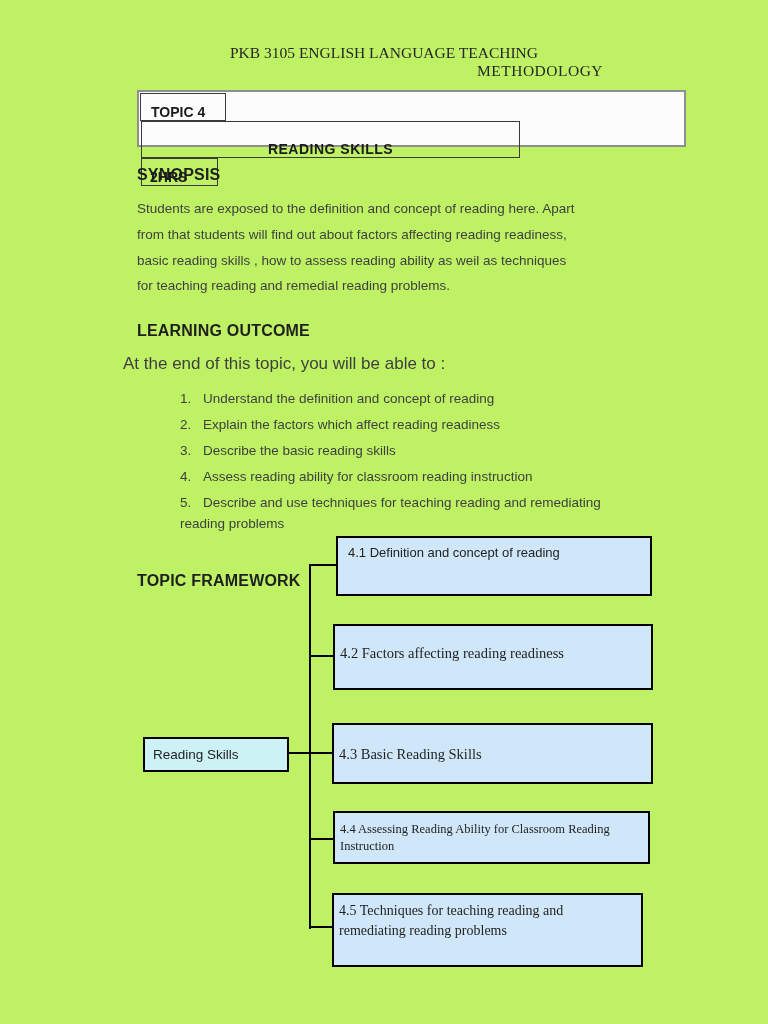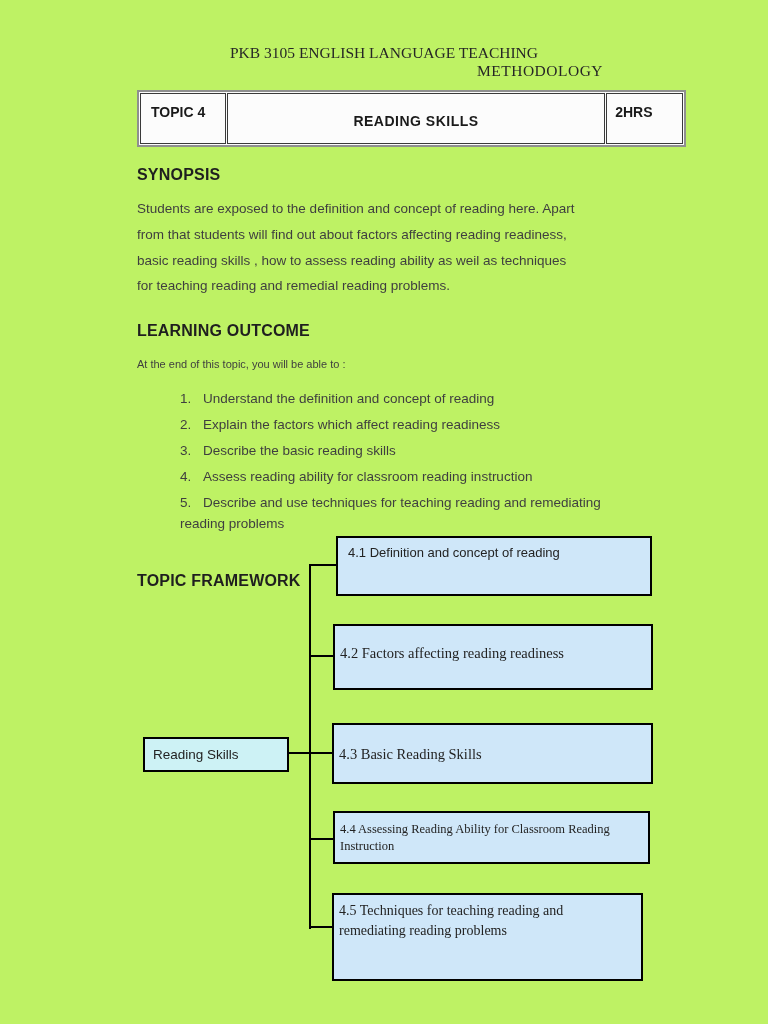--- a/index.html
+++ b/index.html
@@ -32,20 +32,21 @@
     font-size:15.5px;line-height:18px;color:#262626;letter-spacing:0.5px;
   }
   
   .topic-table{
     position:absolute;top:90px;left:137px;width:549px;height:57px;
     border:2px solid #8f8f8f;
     box-sizing:border-box;
     display:flex;
     background:#fcfcfc;
     padding:1px;
+    flex-direction:column;
   }
   .topic-table .cell{
     border:1px solid #3a3a3a;
     box-sizing:border-box;
     font-weight:bold;font-size:14px;color:#1a1a1a;
   }
   .cell.c1{width:86px;padding:10px 0 0 10px;}
   .cell.c2{width:379px;margin-left:1px;text-align:center;padding-top:19px;letter-spacing:0.5px;}
   .cell.c3{width:77px;margin-left:1px;padding:10px 0 0 8px;}
   
@@ -54,22 +55,22 @@
     font-weight:bold;font-size:16px;color:#1f1f1f;letter-spacing:0.2px;
   }
   .h-syn{top:166px;}
   .h-lo{top:322px;}
   .h-tf{top:572px;}
   .para{
     position:absolute;top:196px;left:137px;width:560px;
     font-size:13.5px;line-height:25.8px;color:#3f3f3f;
   }
   .intro{
-    position:absolute;top:351px;left:137px;width:560px;
-    font-size:11px;line-height:26px;color:#3f3f3f;
+    position:absolute;top:351px;left:123px;width:560px;
+    font-size:17px;line-height:26px;color:#3f3f3f;
   }
   .lo-list{
     position:absolute;top:386px;left:180px;width:520px;
     font-size:13.5px;color:#3f3f3f;
   }
   .lo-item{display:flex;line-height:26px;}
   .lo-item .num{width:23px;flex:0 0 23px;}
   
   .node{
     position:absolute;
@@ -80,21 +81,21 @@
   }
   .node-sans{font-size:13px;line-height:17px;padding:6px 10px;}
   .node-serif{
     font-family:"Liberation Serif","DejaVu Serif",serif;
     font-size:14.5px;line-height:19px;padding:4px 5px;
   }
   .n1{left:336px;top:536px;width:316px;height:60px;}
   .n2{left:333px;top:624px;width:320px;height:66px;padding-top:18px;}
   .n3{left:332px;top:723px;width:321px;height:61px;padding-top:20px;}
   .n4{left:333px;top:811px;width:317px;height:53px;font-size:12.5px;line-height:16.5px;padding-top:8px;}
-  .n5{left:332px;top:893px;width:311px;height:88px;font-size:14px;line-height:19.5px;padding-top:6px;}
+  .n5{left:332px;top:893px;width:311px;height:74px;font-size:14px;line-height:19.5px;padding-top:6px;}
   .root-node{
     position:absolute;left:143px;top:737px;width:146px;height:35px;
     background:var(--root-fill,#cdf2f5);
     border:2px solid var(--line-color,#000);
     box-sizing:border-box;
     display:flex;align-items:center;
     padding-left:8px;
     font-size:13.5px;color:#232323;
   }
   .conn{position:absolute;background:var(--line-color,#000);}

